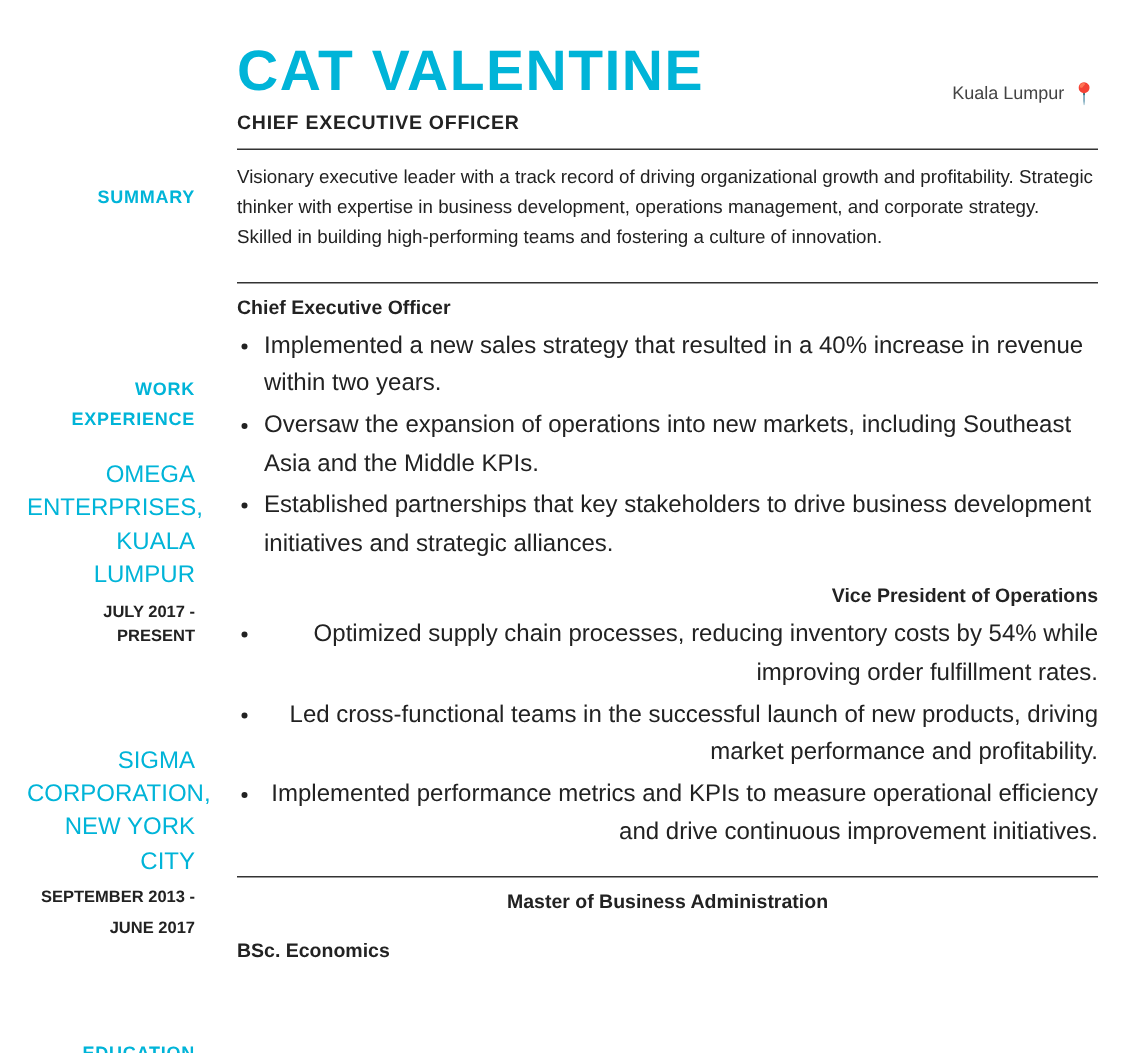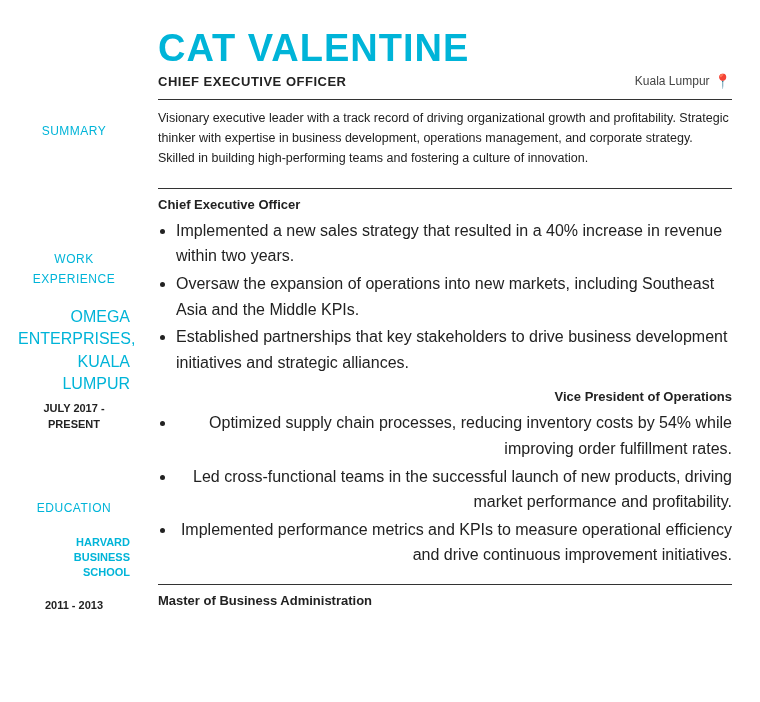--- a/index.html
+++ b/index.html
@@ -8,43 +8,41 @@
       background: #fff;
       color: #222;
       font-size: 13px;
       width: 760px;
       min-height: 702px;
     }
 
     .sidebar-section-label {
       color: #00b4d8;
       font-size: 12px;
-      font-weight: normal;
+      font-weight: bold;
       text-transform: uppercase;
       letter-spacing: 0.5px;
       margin-bottom: 6px;
-      text-align: center;
     }
 
     .sidebar-company {
       color: #00b4d8;
       font-size: 16px;
       font-weight: normal;
       text-transform: uppercase;
       line-height: 1.4;
     }
 
     .sidebar-dates {
       color: #222;
       font-size: 11px;
       font-weight: bold;
       text-transform: uppercase;
       line-height: 1.5;
       margin-bottom: 4px;
-      text-align: center;
     }
 
     .sidebar-school {
       color: #00b4d8;
       font-size: 11px;
       font-weight: bold;
       text-transform: uppercase;
       line-height: 1.4;
     }
 
@@ -129,21 +127,21 @@
 
     .right-col {
       flex: 1;
       padding: 28px 28px 30px 18px;
     }
 
     
     .right-header {
       display: flex;
       justify-content: space-between;
-      align-items: flex-end;
+      align-items: center;
     }
 
     .right-section {
       margin-top: 8px;
     }
 
     hr.divider {
       border: none;
       border-top: 1.5px solid #333;
       margin: 10px 0 8px 0;
@@ -168,20 +166,26 @@
       <div class="sidebar-section-label">WORK</div>
       <div class="sidebar-section-label">EXPERIENCE</div>
     </div>
 
     <div style="margin-top: 20px;">
       <div class="sidebar-company">OMEGA ENTERPRISES,</div>
       <div class="sidebar-company">KUALA LUMPUR</div>
       <div class="sidebar-dates" style="margin-top: 4px;">JULY 2017 - PRESENT</div>
     </div>
 
+    <div style="margin-top: 64px;">
+      <div class="sidebar-company">SIGMA CORPORATION,</div>
+      <div class="sidebar-company">NEW YORK CITY</div>
+      <div class="sidebar-dates" style="margin-top: 4px;">SEPTEMBER 2013 -</div>
+      <div class="sidebar-dates">JUNE 2017</div>
+    </div>
 
     <div style="margin-top: 68px;">
       <div class="sidebar-section-label">EDUCATION</div>
     </div>
 
     <div style="margin-top: 20px;">
       <div class="sidebar-school">HARVARD BUSINESS</div>
       <div class="sidebar-school">SCHOOL</div>
       <div class="sidebar-dates" style="margin-top: 16px; font-weight: bold; font-size: 11px;">2011 - 2013</div>
     </div>
@@ -224,20 +228,23 @@
           <li>Optimized supply chain processes, reducing inventory costs by 54% while improving order fulfillment rates.</li>
           <li>Led cross-functional teams in the successful launch of new products, driving market performance and profitability.</li>
           <li>Implemented performance metrics and KPIs to measure operational efficiency and drive continuous improvement initiatives.</li>
         </ul>
       </div>
     </div>
 
     <div class="right-section" style="margin-top: 16px;">
       <hr class="divider">
 
-      <div style="margin-bottom: 14px;">
+      <div style="margin-bottom: 14px; text-align: center;">
         <div class="degree-title">Master of Business Administration</div>
       </div>
 
+      <div style="margin-top: 18px;">
+        <div class="degree-title">BSc. Economics</div>
+      </div>
     </div>
 
   </div>
 </div>
 
 </body></html>

